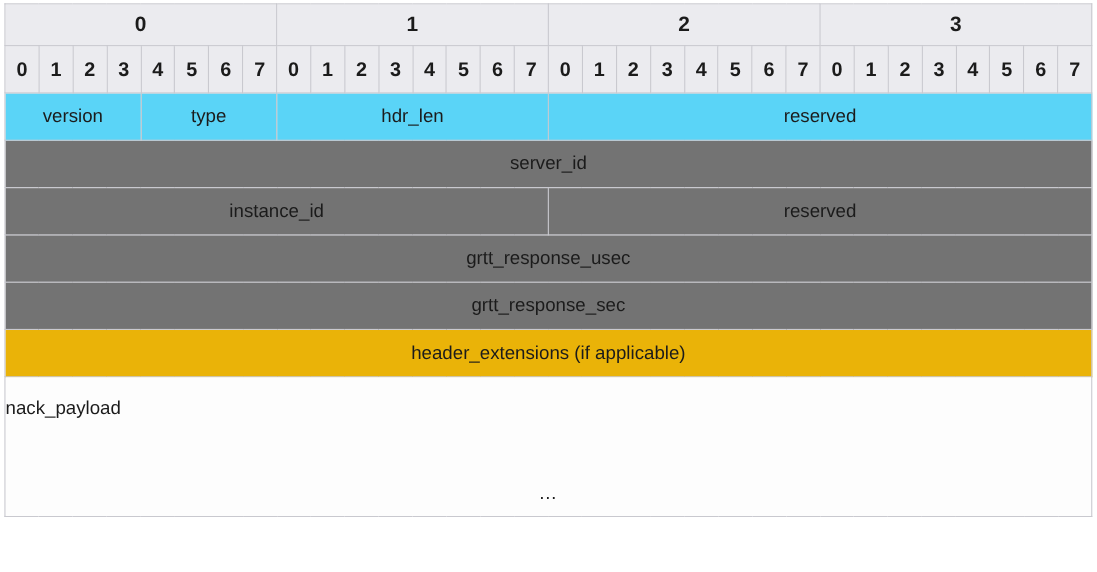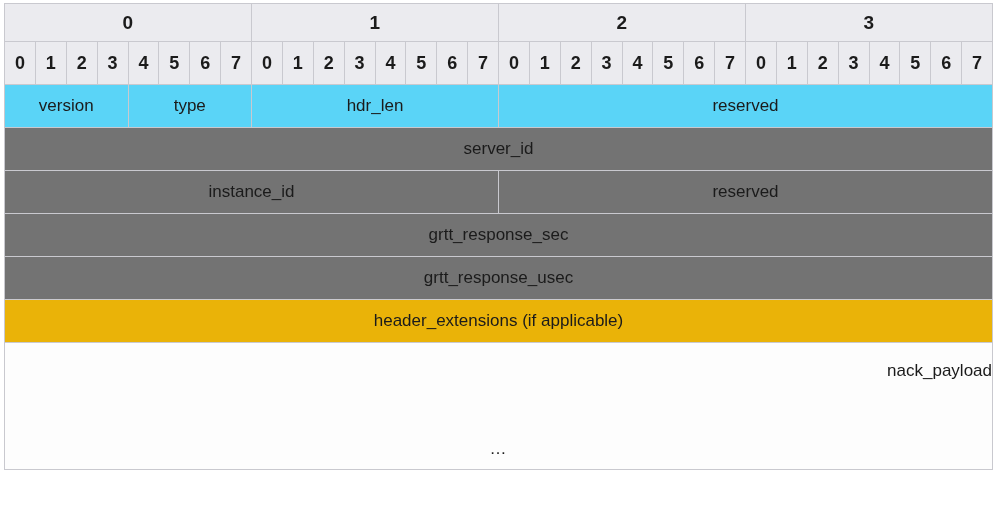--- a/index.html
+++ b/index.html
@@ -76,21 +76,21 @@
   }
   .payload-inner {
     position: relative;
     height: 126px;
   }
   .payload-label {
     position: absolute;
     top: 18px;
     left: 0;
     right: 0;
-    text-align: right;
+    text-align: left;
     font-size: 17px;
     color: #1b1b1b;
   }
   .payload-ellipsis {
     position: absolute;
     top: 96px;
     left: 0;
     right: 0;
     text-align: center;
     font-size: 17px;
@@ -185,24 +185,24 @@
           <td colspan="16" class="fill-cyan-dark">reserved</td>
         </tr>
         <tr class="field-row">
           <td colspan="32" class="fill-cyan-light">server_id</td>
         </tr>
         <tr class="field-row">
           <td colspan="16" class="fill-cyan-light">instance_id</td>
           <td colspan="16" class="fill-cyan-light">reserved</td>
         </tr>
         <tr class="field-row">
+          <td colspan="32" class="fill-cyan-light">grtt_response_usec</td>
+        </tr>
+        <tr class="field-row">
           <td colspan="32" class="fill-cyan-light">grtt_response_sec</td>
-        </tr>
-        <tr class="field-row">
-          <td colspan="32" class="fill-cyan-light">grtt_response_usec</td>
         </tr>
         <tr class="field-row">
           <td colspan="32" class="fill-pink">header_extensions (if applicable)</td>
         </tr>
         <tr class="payload-row">
           <td colspan="32" class="fill-white">
             <div class="payload-inner">
               <div class="payload-label">nack_payload</div>
               <div class="payload-ellipsis">…</div>
             </div>

